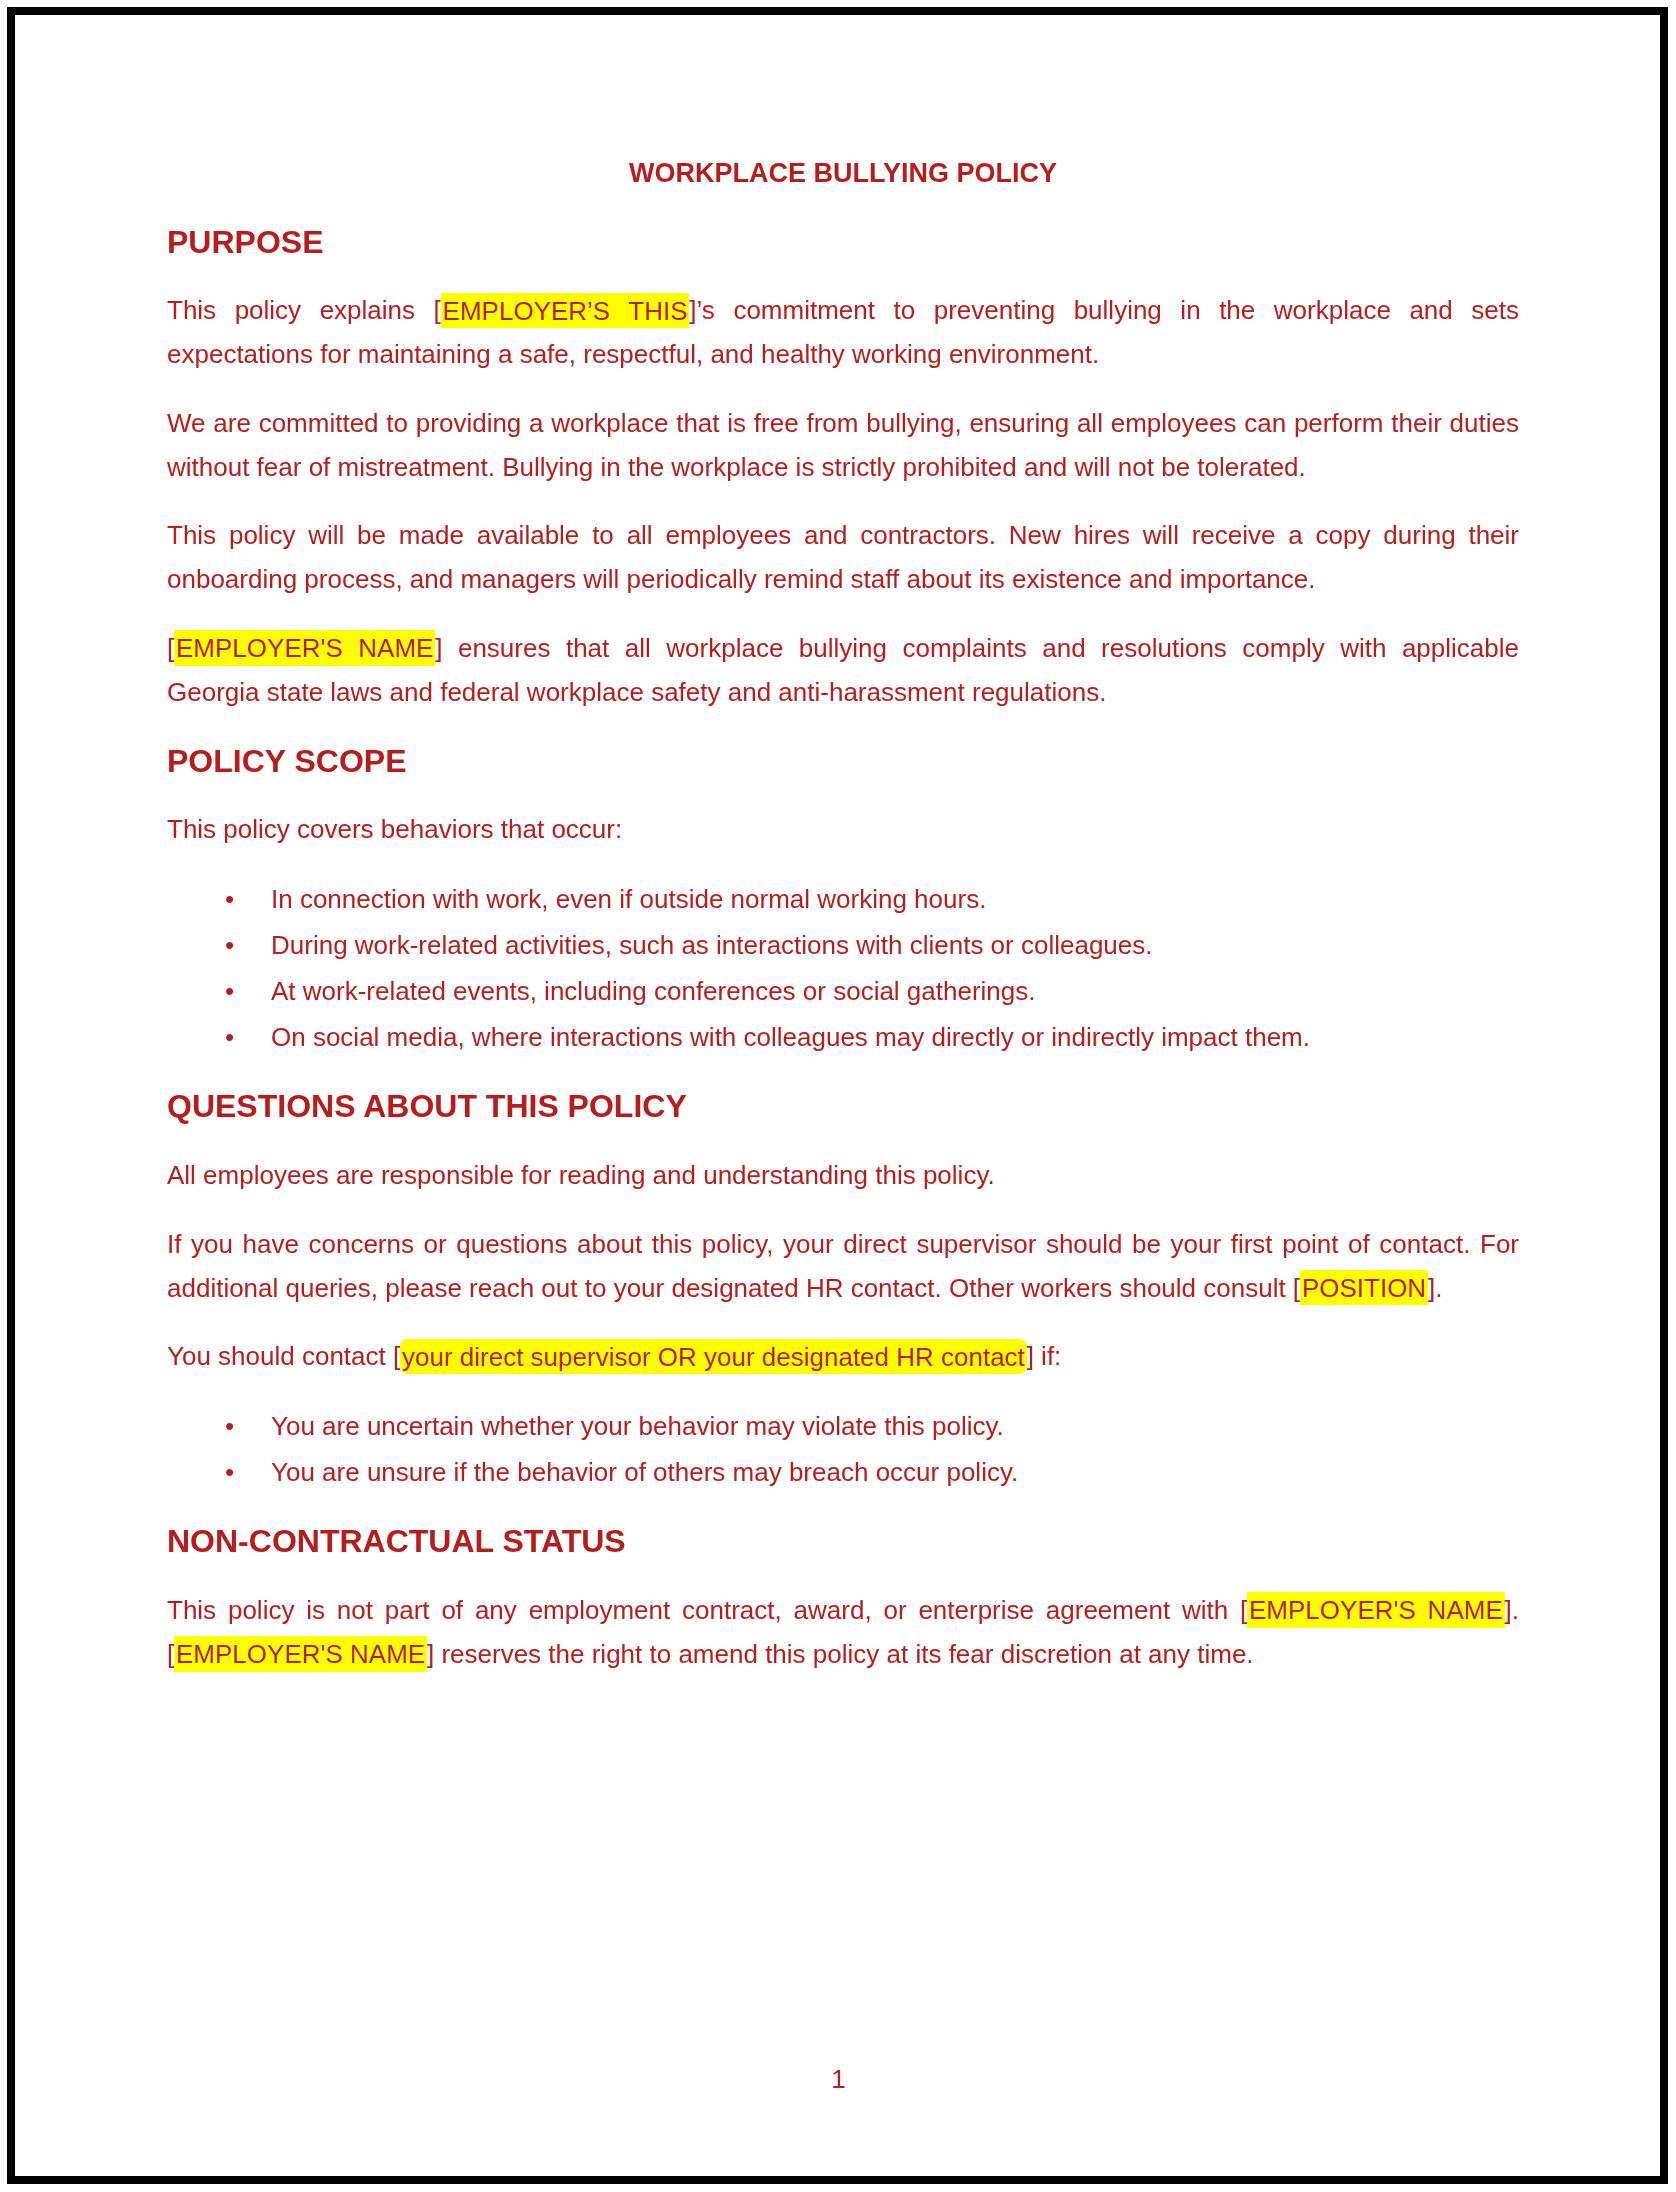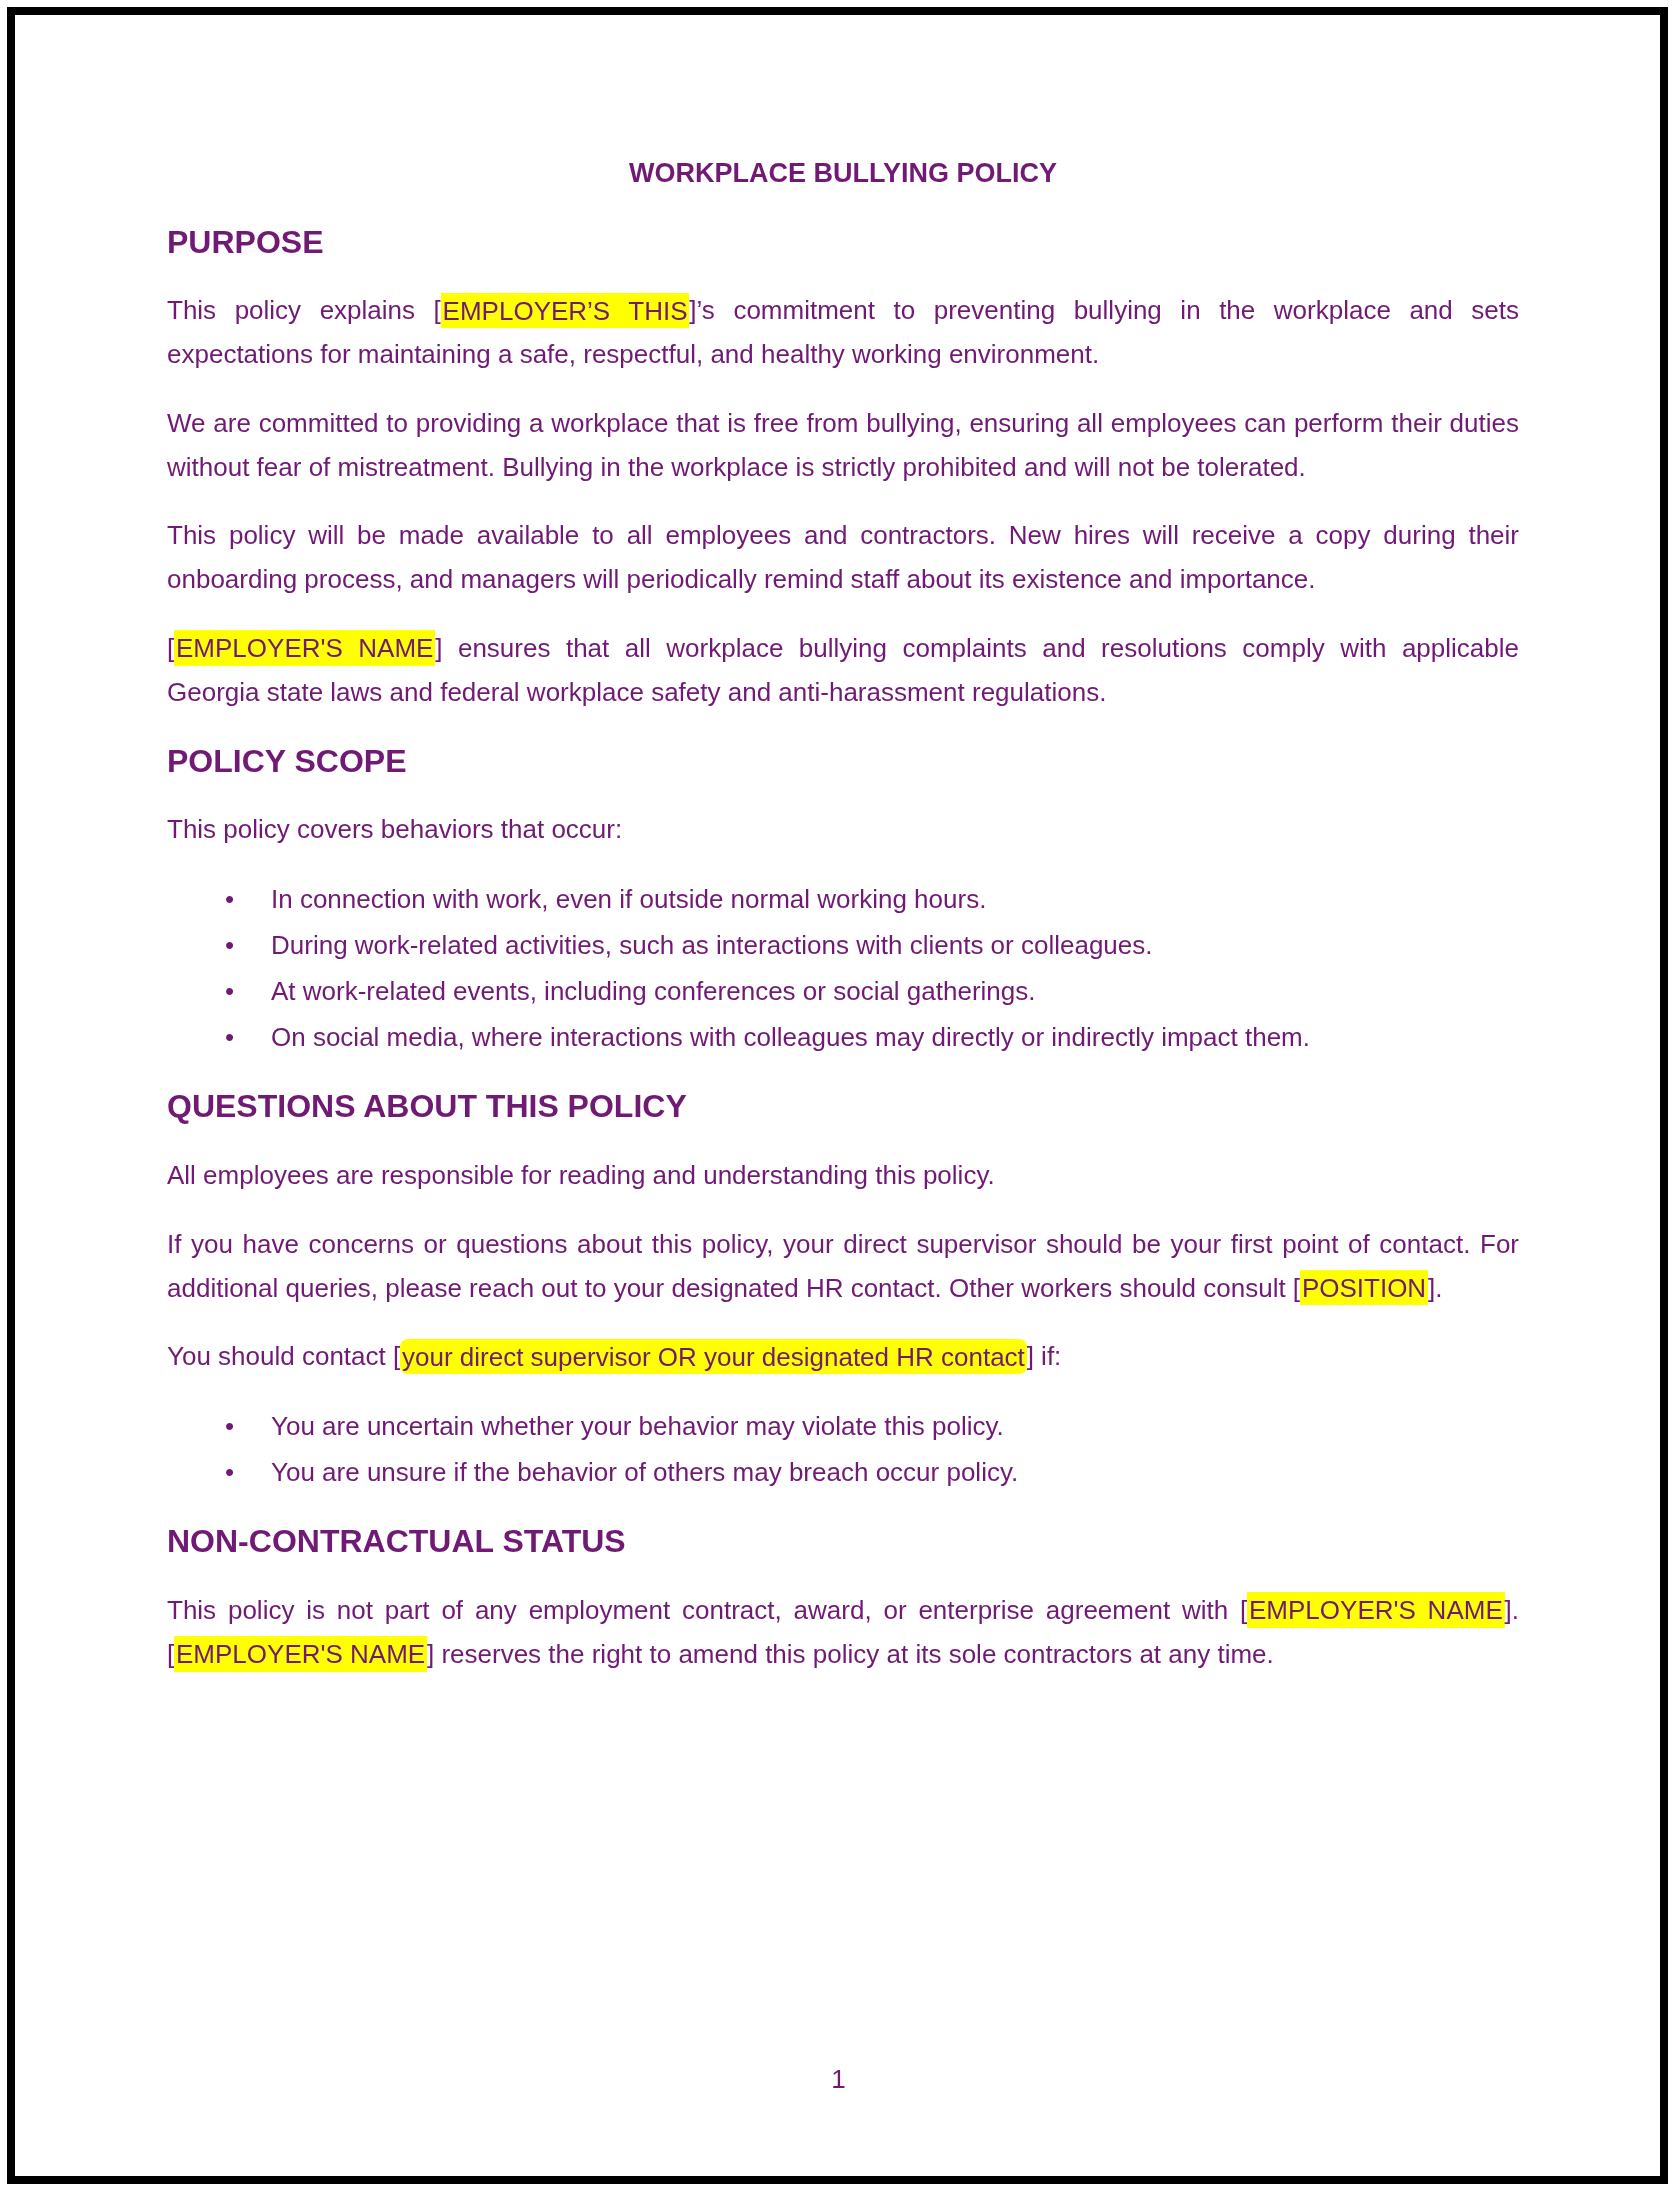--- a/index.html
+++ b/index.html
@@ -2,21 +2,21 @@
 <html style="font-size:14px"><head>
 <meta charset="utf-8">
 <style>
   html, body { margin: 0; padding: 0; background: #ffffff; }
   .page {
     position: relative;
     width: 1677px;
     height: 2193px;
     background: #ffffff;
     font-family: "Liberation Sans", sans-serif;
-    color: #701a75;
+    color: #b91c1c;
     overflow: hidden;
   }
   .frame {
     position: absolute;
     top: 7px; left: 7px; right: 8.8px; bottom: 8.8px;
     border: 8.8px solid #000000;
     pointer-events: none;
   }
   .content {
     position: absolute;
@@ -93,18 +93,18 @@
         </ul>
         <div class="h">QUESTIONS ABOUT THIS POLICY</div>
         <p class="para"><span>All employees are responsible for reading and understanding this policy.</span></p>
         <p class="para"><span>If you have concerns or questions about this policy, your direct supervisor should be your first point of contact. For additional queries, please reach out to your designated HR contact. Other workers should consult [</span><span class="hl" style="background: rgb(255, 255, 0); margin-top: 28px;">POSITION</span><span>].</span></p>
         <p class="para"><span>You should contact [</span><span class="hl" style="background: rgb(255, 255, 0); border-radius: 8px;">your direct supervisor OR your designated HR contact</span><span>] if:</span></p>
         <ul class="bullets">
           <li><span class="marker">•</span><span><span>You are uncertain whether your behavior may violate this policy.</span></span></li>
           <li><span class="marker">•</span><span><span>You are unsure if the behavior of others may breach occur policy.</span></span></li>
         </ul>
         <div class="h">NON-CONTRACTUAL STATUS</div>
-        <p class="para"><span>This policy is not part of any employment contract, award, or enterprise agreement with [</span><span class="hl" style="background: rgb(255, 255, 0);">EMPLOYER'S NAME</span><span>]. [</span><span class="hl" style="background: rgb(255, 255, 0);">EMPLOYER'S NAME</span><span>] reserves the right to amend this policy at its sole contractors at any time.</span></p>
+        <p class="para"><span>This policy is not part of any employment contract, award, or enterprise agreement with [</span><span class="hl" style="background: rgb(255, 255, 0);">EMPLOYER'S NAME</span><span>]. [</span><span class="hl" style="background: rgb(255, 255, 0);">EMPLOYER'S NAME</span><span>] reserves the right to amend this policy at its fear discretion at any time.</span></p>
       </div>
   </div>
   <div class="page-num">1</div>
 </div>
 
 
 </body></html>

